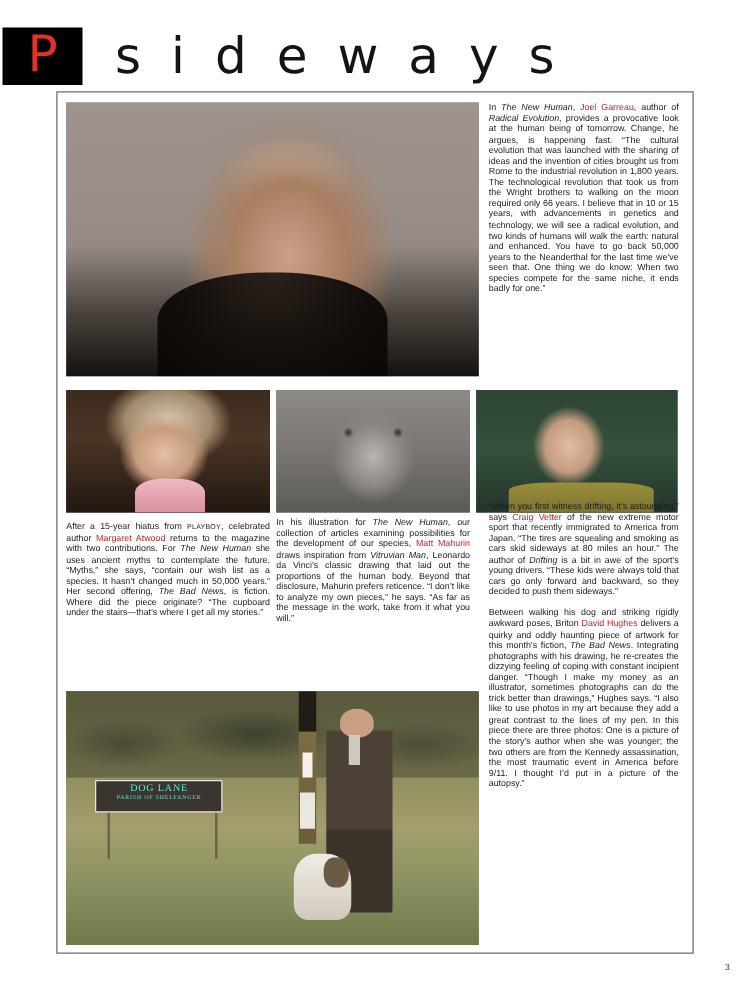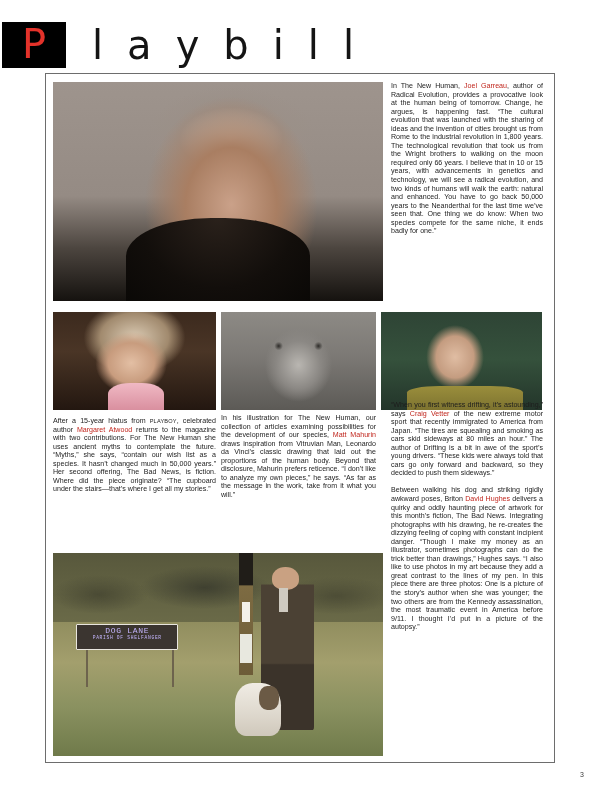--- a/index.html
+++ b/index.html
@@ -152,24 +152,24 @@
       radial-gradient(ellipse 80px 26px at 86% 62%, #4d4d36 0%, rgba(77,77,54,0) 72%),
       linear-gradient(180deg, #58583c 0%, #6a6a48 100%);
   }
   .dl-sign {
     position: absolute;
     left: 7%; top: 35%;
     width: 31%; height: 13%;
     background: #3b3530;
     border: 1.2px solid #e9e6df;
     border-radius: 1px;
-    color: #c4b5fd;
+    color: #5eead4;
     text-align: center;
     padding-top: 1px;
-    font-family: Liberation Mono, monospace;
+    font-family: Liberation Serif, serif;
   }
   .dl-sign-l1 { font-size: 8px; line-height: 9px; letter-spacing: .7px; }
   .dl-sign-l2 { font-size: 4.6px; line-height: 6px; letter-spacing: .7px; }
   .dl-post-a, .dl-post-b {
     position: absolute; top: 48%;
     width: 2.2px; height: 18%;
     background: #6d634d;
   }
   .dl-post-a { left: 10%; }
   .dl-post-b { left: 36%; }
@@ -240,40 +240,40 @@
   }
   .col p { margin: 0 0 8.5px 0; }
   .col p:last-child { margin-bottom: 0; }
 
   .col-right-top  { left: 345px; top: 8px;   width: 152px; }
   .col-a-bottom   { left: 7px;   top: 343px; width: 163px; }
   .col-b-bottom   { left: 175px; top: 340px; width: 155px; }
   .col-c-bottom   { left: 345px; top: 327px; width: 152px; }
 
   .name   { color: #c0261d; font-weight: normal; }
-  .ital   { }
+  .ital   { font-style: italic; }
   .smcaps { font-size: 5.6px; letter-spacing: .2px; }
 
   
   .folio {
     position: absolute;
     right: 16px; bottom: 22px;
     font-size: 7px;
     color: #3b3b3b;
     font-family: "Liberation Sans", sans-serif;
   }
 </style>
 </head>
 <body>
 
 <div class="masthead">
   <div class="mast-p-box">
     <div class="mast-p">P</div>
   </div>
-  <div class="mast-rest">laybill</div>
+  <div class="mast-rest">sideways</div>
 </div>
 
 <div class="page-frame">
 
   <div class="photo photo-garreau"></div>
 
   <div class="col col-right-top">
     <p>
       <span>In </span><span class="ital">The New Human</span><span>, </span><span class="name">Joel Garreau</span><span>, author of </span><span class="ital">Radical Evolution</span><span>, provides a provocative look at the human being of tomorrow. Change, he argues, is happening fast. “The cultural evolution that was launched with the sharing of ideas and the invention of cities brought us from Rome to the industrial revolution in 1,800 years. The technological revolution that took us from the Wright brothers to walking on the moon required only 66 years. I believe that in 10 or 15 years, with advancements in genetics and technology, we will see a radical evolution, and two kinds of humans will walk the earth: natural and enhanced. You have to go back 50,000 years to the Neanderthal for the last time we’ve seen that. One thing we do know: When two species compete for the same niche, it ends badly for one.”</span>
     </p>

